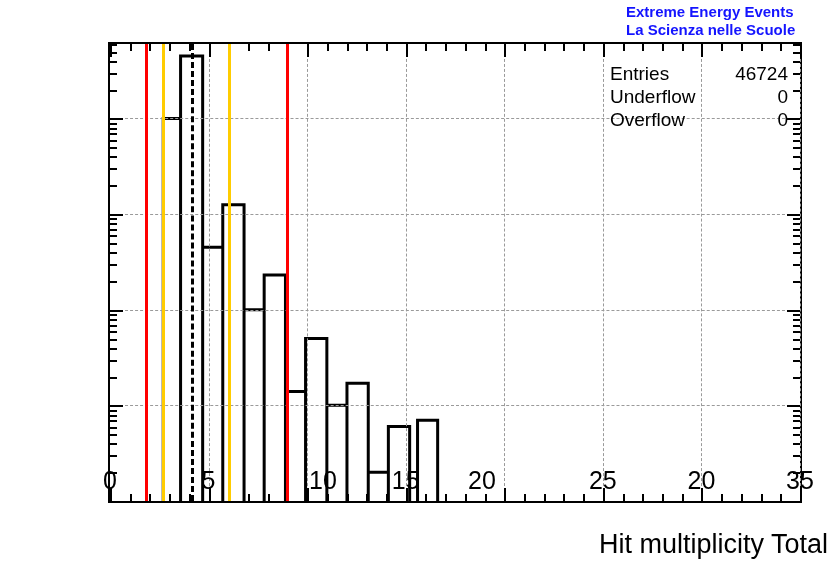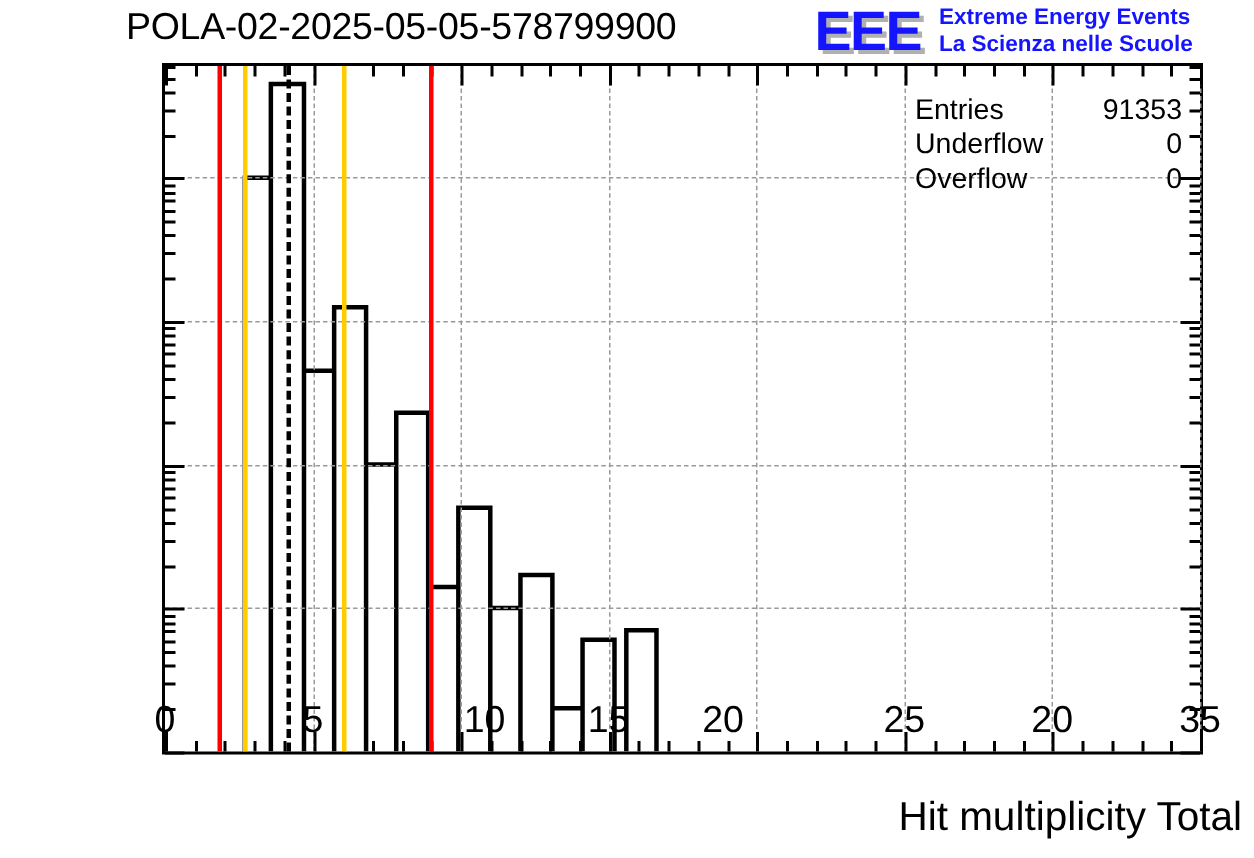--- a/index.html
+++ b/index.html
@@ -83,24 +83,22 @@
   .stat-row .k{text-align:left;}
   .stat-row .v{text-align:right;}
 
   svg{display:block;}
 </style>
 </head>
 <body>
 
 <div id="canvas">
 
-  <div id="plot-title">POLA-02-2025-05-05-578799900</div>
 
   <div id="eee-logo">
-    <div id="eee-letters">EEE</div>
     <div class="eee-text" id="eee-text1">Extreme Energy Events</div>
     <div class="eee-text" id="eee-text2">La Scienza nelle Scuole</div>
   </div>
 
   <div id="frame">
     <div id="grid">
         <div class="gridline-v" style="left: 98.5714px;"></div>
         <div class="gridline-v" style="left: 197.143px;"></div>
         <div class="gridline-v" style="left: 295.714px;"></div>
         <div class="gridline-v" style="left: 394.286px;"></div>
@@ -292,21 +290,21 @@
       <div class="xlab" style="left: 701.429px;">20</div>
       <div class="xlab" style="left: 800px;">35</div>
     </div>
 
   <div id="xaxis-title">Hit multiplicity Total</div>
 
   <div id="stats-box">
     <div id="stats-rows">
         <div class="stat-row">
           <span class="k">Entries</span>
-          <span class="v">91353</span>
+          <span class="v">46724</span>
         </div>
         <div class="stat-row">
           <span class="k">Underflow</span>
           <span class="v">0</span>
         </div>
         <div class="stat-row">
           <span class="k">Overflow</span>
           <span class="v">0</span>
         </div>
       </div>

